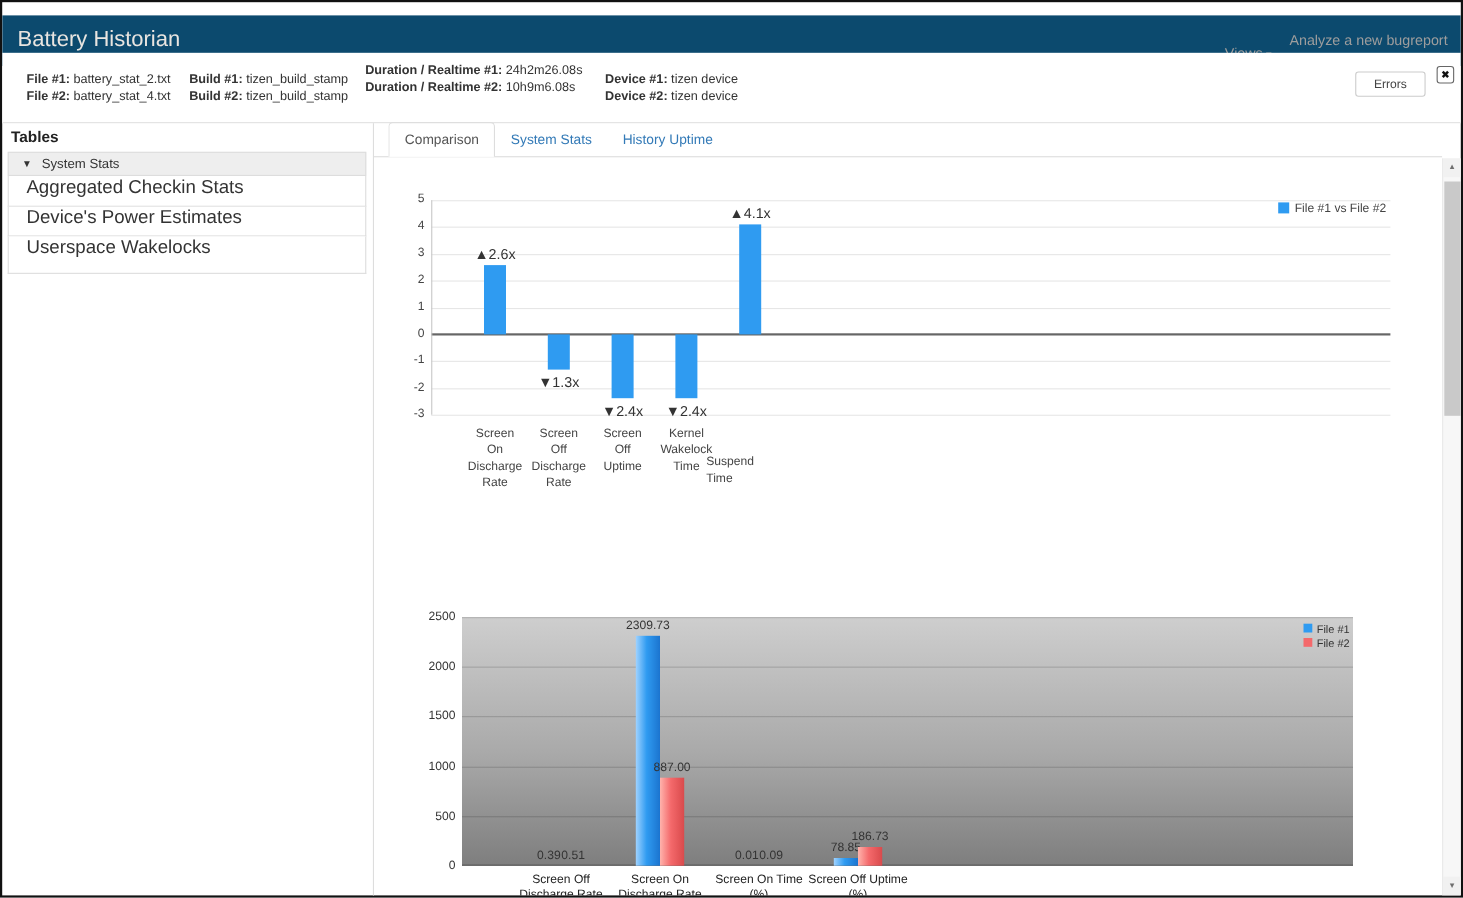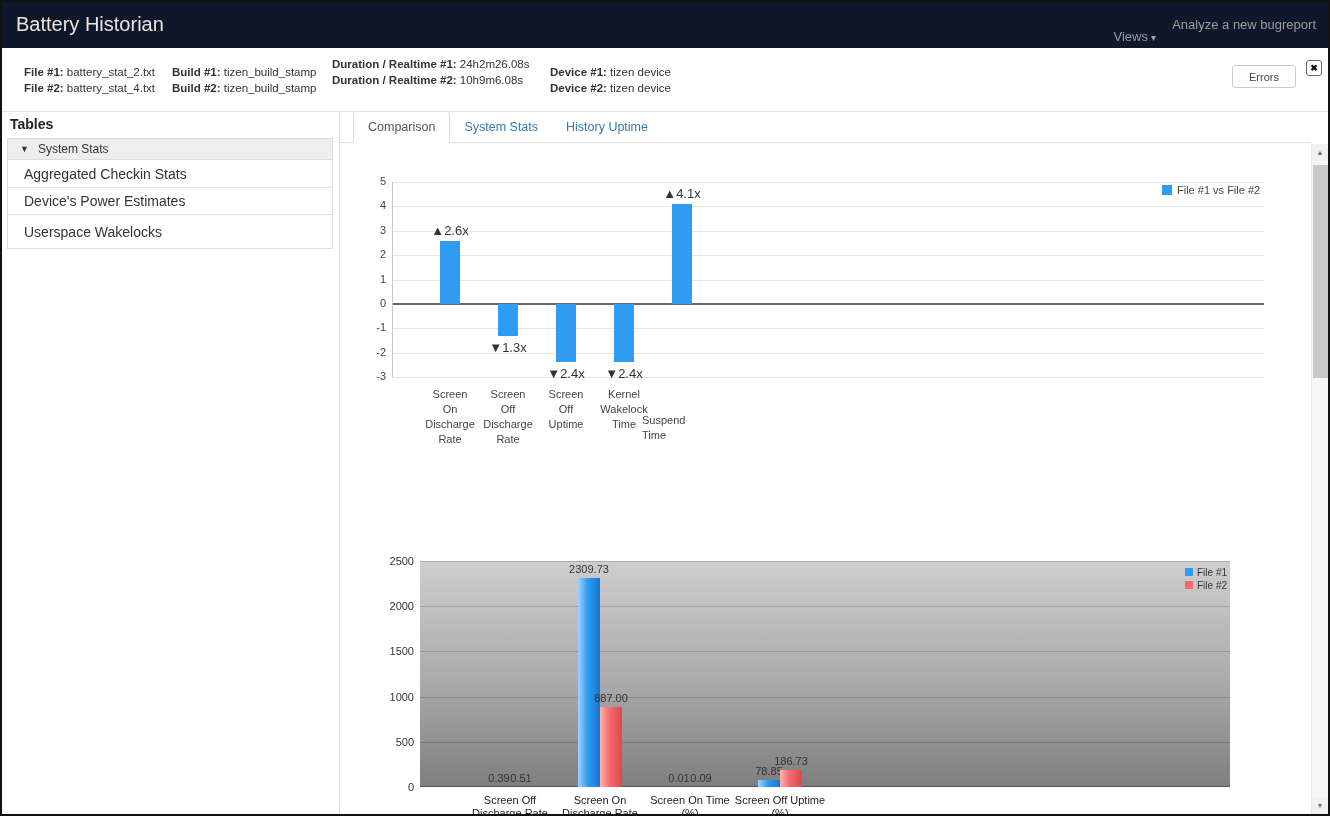--- a/index.html
+++ b/index.html
@@ -2,37 +2,37 @@
 <html><head>
 <meta charset="utf-8">
 <title>Battery Historian</title>
 <style>
   * { margin:0; padding:0; box-sizing:border-box; }
   html,body { width:1330px; height:816px; }
   body { font-family:"Liberation Sans", sans-serif; background:#fff; position:relative; overflow:hidden; }
   #frame { position:absolute; inset:0; border:2px solid #111; background:#fff; overflow:hidden; }
 
   
-  #topbar { position:absolute; left:0; top:0; width:100%; height:46px; background:#0f172a; }
+  #topbar { position:absolute; left:0; top:12px; width:100%; height:46px; background:#0c4a6e; }
   #brand { position:absolute; left:14px; top:11px; font-size:20px; color:#e9e5e0; white-space:nowrap; }
   #views { position:absolute; right:172px; top:15px; color:#9d9d9d; font-size:13px; cursor:pointer; white-space:nowrap;margin-top:12px; }
   #views .caret { font-size:10px; margin-left:3px; }
   #analyze { position:absolute; right:12px; top:15px; color:#9d9d9d; font-size:13px; cursor:pointer; white-space:nowrap; }
 
   
   #infobar { position:absolute; left:0; top:46px; width:100%; height:64px; background:#fff; border-bottom:1px solid #e2e2e2; }
   #errors-btn { position:absolute; left:1230px; top:17px; width:64px; height:23px; background:#fff; border:1px solid #ccc; border-radius:3px; font-family:"Liberation Sans",sans-serif; font-size:11px; color:#444; cursor:pointer; }
   #close-btn { position:absolute; left:1304px; top:12px; width:16px; height:16px; border:1px solid #666; border-radius:3px; font-size:9px; font-weight:bold; color:#111; display:flex; align-items:center; justify-content:center; cursor:pointer; background:#fff; }
 
   
   #sidebar-title { position:absolute; left:8px; top:114px; font-size:14px; font-weight:bold; color:#222; }
   #sidebar-panel { position:absolute; left:5px; top:136px; width:326px; }
   #group-header { height:22px; background:#eee; border:1px solid #ddd; font-size:12px; color:#333; display:flex; align-items:center; padding-left:12px; cursor:pointer; }
   #group-header .caret2 { font-size:9px; margin-right:9px; color:#333; }
-  .sidebar-item { background:#fff; border:1px solid #ddd; border-top:none; font-size:14px; color:#333; display:flex; align-items:center; padding-left:16px; cursor:pointer; }
+  .sidebar-item { background:#fff; border:1px solid #ddd; border-top:none; font-size:17px; color:#333; display:flex; align-items:flex-start; padding-left:16px; cursor:pointer; }
   #vdivider { position:absolute; left:337px; top:110px; width:1px; height:704px; background:#ddd; }
 
   
   #tabs-row { position:absolute; left:338px; top:110px; width:971px; height:31px; border-bottom:1px solid #ddd; padding-left:13px; display:flex; align-items:flex-end; }
   .tab { font-size:12.5px; padding:8px 14px; cursor:pointer; white-space:nowrap; }
   .tab.active { background:#fff; border:1px solid #ddd; border-bottom:1px solid #fff; border-radius:4px 4px 0 0; color:#555; margin-bottom:-1px; cursor:default; }
   .tab:not(.active) { color:#337ab7; }
 
   
   #chart1 { position:absolute; left:350px; top:168px; width:925px; height:300px; }

